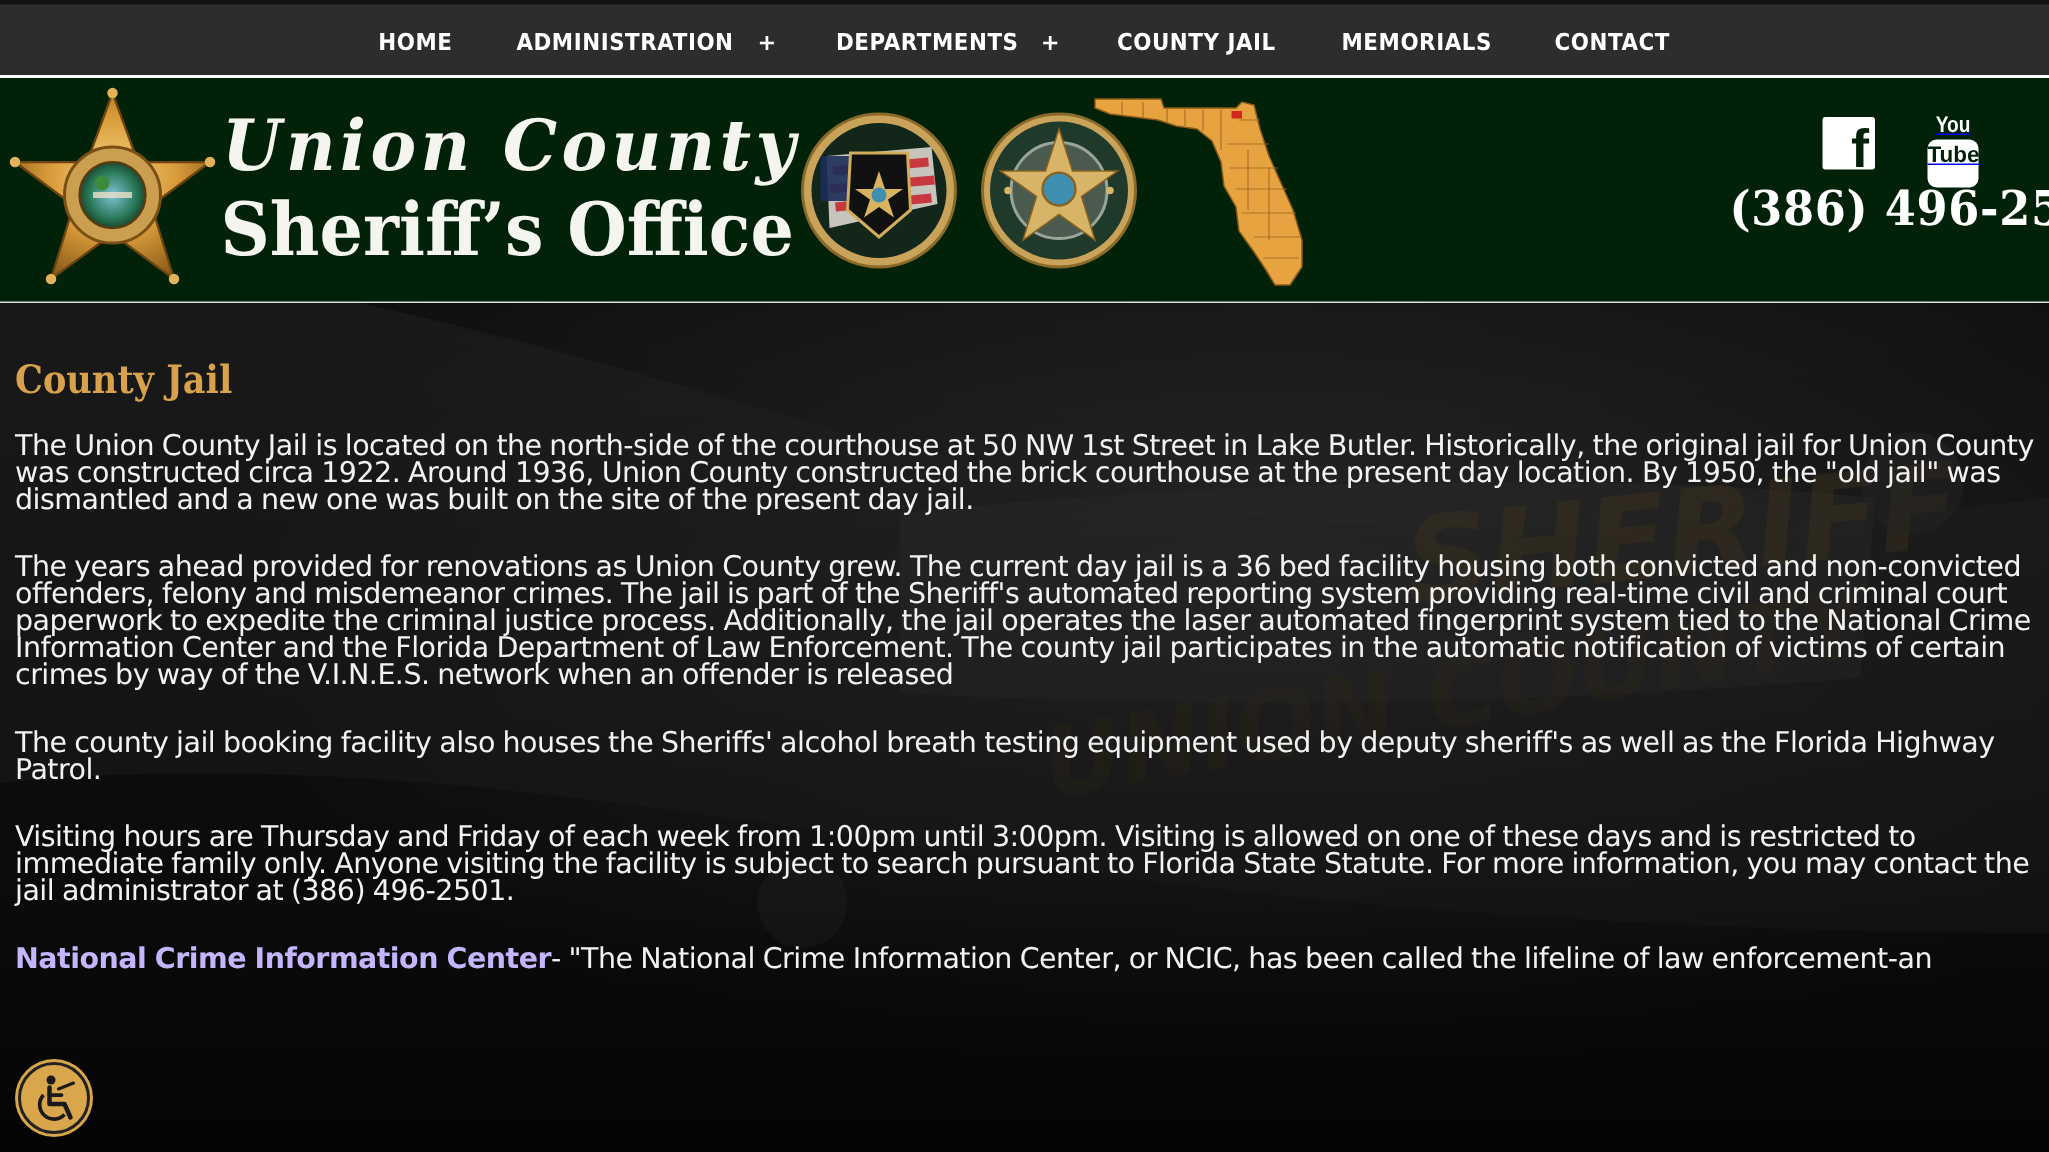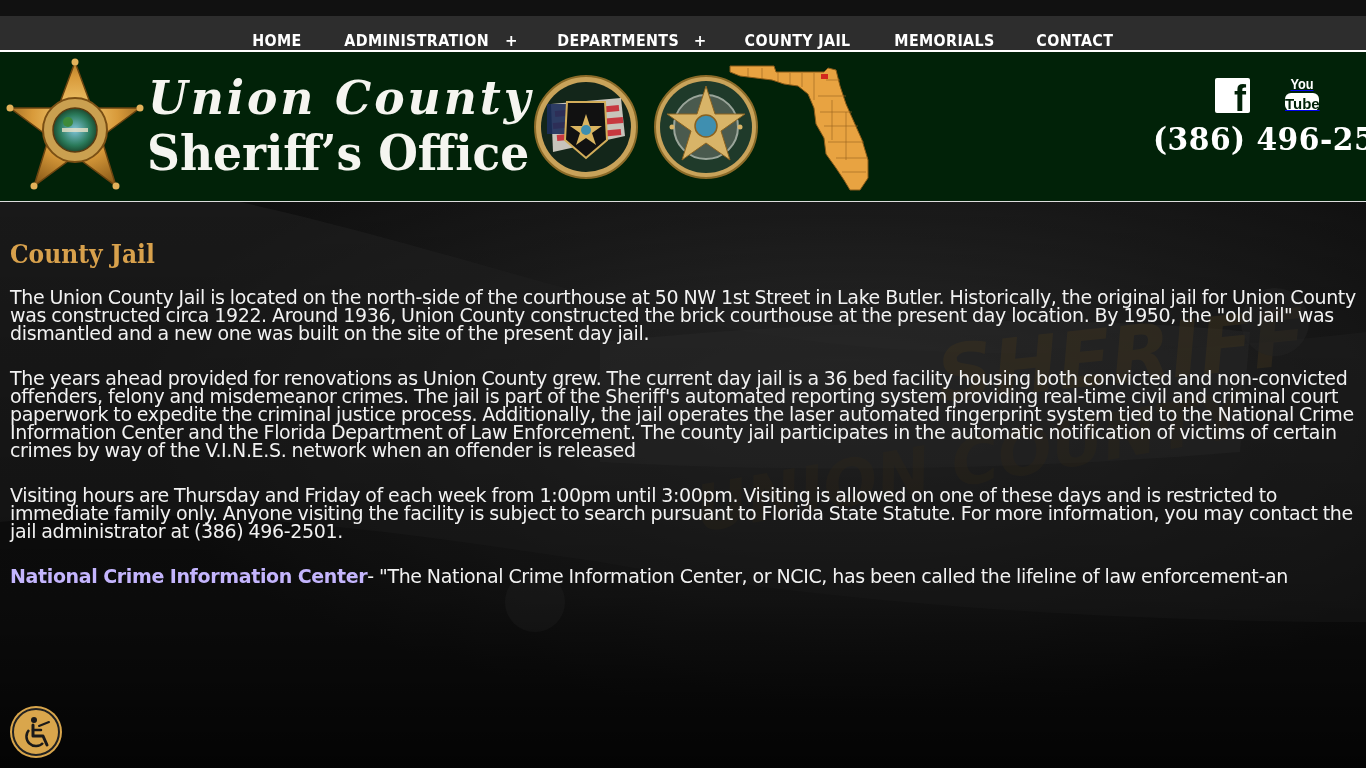--- a/index.html
+++ b/index.html
@@ -1,21 +1,21 @@
 <!DOCTYPE html>
 <html><head>
   <meta charset="utf-8">
   <style>
     * { box-sizing: border-box; margin: 0; padding: 0; }
     html, body { width: 1366px; height: 768px; overflow: hidden; background: #111; }
     body { font-family: "DejaVu Sans", sans-serif; color: #fff; position: relative; }
 
     
     .topnav {
-      position: absolute; left: 0; top: 16px; width: 1366px; height: 50px;
+      position: absolute; left: 0; top: 3px; width: 1366px; height: 50px;
       background: #2d2d2d;
       display: flex; justify-content: center; align-items: center;
     }
     .topnav ul { list-style: none; display: flex; align-items: center; padding-left: 0; margin-left: 0; }
     .topnav li { display: flex; align-items: center; margin: 0 17px; }
     .topnav a {
       font-family: "DejaVu Sans", sans-serif; font-weight: bold; font-size: 15.5px;
       letter-spacing: 0.4px; color: #fff; text-decoration: none; white-space: nowrap;
       transform: scaleX(0.92); display: inline-block;
     }
@@ -57,21 +57,21 @@
       font-family: "Liberation Sans", sans-serif; font-weight: bold; font-size: 36px;
       color: #012208; line-height: 1;
     }
     .yt-icon { position: absolute; left: 148px; top: 4px; width: 36px; height: 42px; }
     .yt-you {
       display: block; text-align: center; font-family: "Liberation Sans", sans-serif;
       font-weight: bold; font-size: 15px; color: #fff; line-height: 16px;
       transform: scaleX(0.85);
     }
     .yt-tube {
-      display: block; margin: 1px auto 0; width: 34px; height: 18px; background: #fff;
+      display: block; margin: 1px auto 0; width: 34px; height: 32px; background: #fff;
       border-radius: 6px; text-align: center; font-family: "Liberation Sans", sans-serif;
       font-weight: bold; font-size: 15px; color: #012208; line-height: 22px;
     }
     .phone {
       position: absolute; left: 17px; top: 48px;
       font-family: "DejaVu Serif", serif; font-weight: bold; font-size: 32px;
       color: #fff; white-space: nowrap; letter-spacing: 0.5px;
       transform: scaleX(0.93); transform-origin: left;
     }
 
@@ -220,20 +220,21 @@
     <text x="700" y="330" font-family="DejaVu Sans, sans-serif" font-weight="bold" font-style="italic" font-size="64" fill="#4a3e26" opacity="0.35" transform="rotate(-10 700 330)">UNION COUNTY</text>
     <circle cx="535" cy="400" r="30" fill="#333" opacity="0.5"></circle>
     <circle cx="1275" cy="120" r="34" fill="#333" opacity="0.5"></circle>
     <rect x="0" y="0" width="1366" height="566" fill="url(#fade)"></rect>
   </svg>
 
   <div class="content-inner">
     <h1 class="page-title">County Jail</h1>
     <p class="para">The Union County Jail is located on the north-side of the courthouse at 50 NW 1st Street in Lake Butler. Historically, the original jail for Union County was constructed circa 1922. Around 1936, Union County constructed the brick courthouse at the present day location. By 1950, the "old jail" was dismantled and a new one was built on the site of the present day jail.</p>
     <p class="para">The years ahead provided for renovations as Union County grew. The current day jail is a 36 bed facility housing both convicted and non-convicted offenders, felony and misdemeanor crimes. The jail is part of the Sheriff's automated reporting system providing real-time civil and criminal court paperwork to expedite the criminal justice process. Additionally, the jail operates the laser automated fingerprint system tied to the National Crime Information Center and the Florida Department of Law Enforcement. The county jail participates in the automatic notification of victims of certain crimes by way of the V.I.N.E.S. network when an offender is released</p>
+    <p class="para">The county jail booking facility also houses the Sheriffs' alcohol breath testing equipment used by deputy sheriff's as well as the Florida Highway Patrol.</p>
     <p class="para">Visiting hours are Thursday and Friday of each week from 1:00pm until 3:00pm. Visiting is allowed on one of these days and is restricted to immediate family only. Anyone visiting the facility is subject to search pursuant to Florida State Statute. For more information, you may contact the jail administrator at (386) 496-2501.</p>
     <p class="para">
       <b>National Crime Information Center</b><span>- "The National Crime Information Center, or NCIC, has been called the lifeline of law enforcement-an</span>
     </p>
   </div>
 </main>
 
 <div class="a11y-button">
   <svg width="32" height="34" viewBox="0 0 32 34">
     <circle cx="13" cy="4" r="3" fill="#1a1a1a"></circle>

